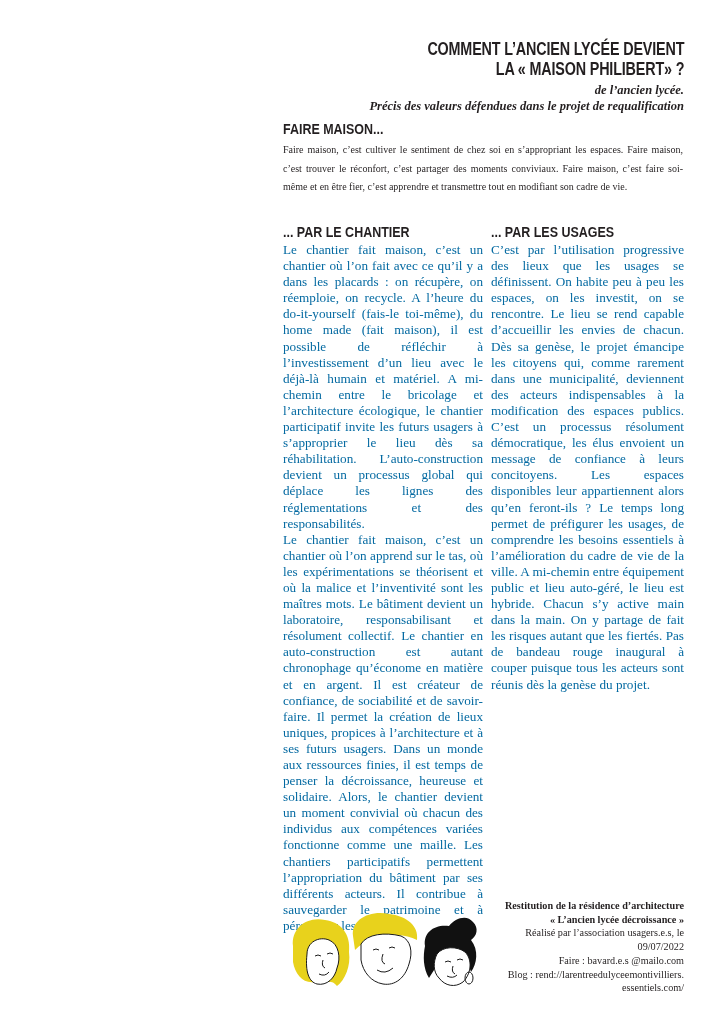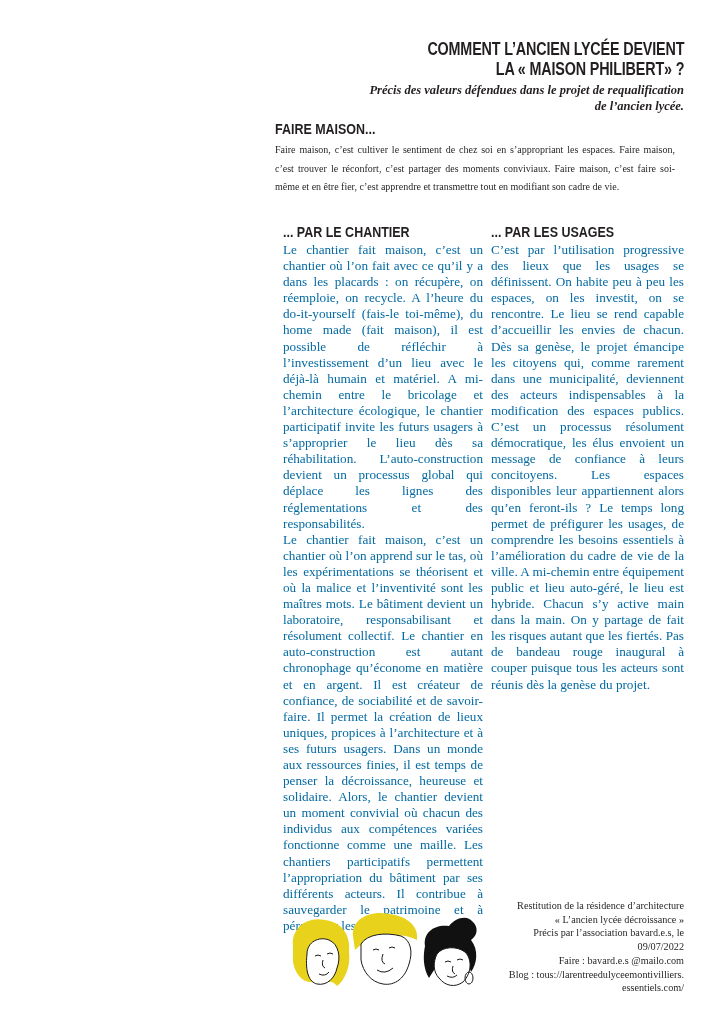--- a/index.html
+++ b/index.html
@@ -15,52 +15,52 @@
     position: absolute; right: 41px; top: 82px; text-align: right;
     font-family: "Liberation Serif", serif; font-style: italic; font-weight: bold;
     font-size: 12.5px; line-height: 16px; color: #231f20;
   }
   .subtitle div { white-space: nowrap; }
   h2 {
     margin: 0; font-family: "Liberation Sans", sans-serif; font-weight: bold;
     font-size: 14.5px; line-height: 16px; transform: scaleX(0.86); transform-origin: left top;
     white-space: nowrap; color: #231f20;
   }
-  .intro { position: absolute; left: 275px; top: 121px; width: 400px; }
+  .intro { position: absolute; left: 283px; top: 121px; width: 400px; }
   .intro p {
     margin: 4px 0 0 0; font-family: "Liberation Serif", serif; font-size: 10px;
     line-height: 18.6px; text-align: justify; color: #231f20;
   }
   .col { position: absolute; top: 224px; width: 200px; }
   .col-left { left: 283px; }
   .col-right { left: 491px; width: 193px; }
   .col p {
     margin: 0; font-family: "Liberation Serif", serif; font-size: 13.2px;
     line-height: 16.1px; text-align: justify; color: #0369a1;
   }
   .col h2 { margin-bottom: 2px; }
   .credits {
     position: absolute; right: 41px; top: 899px; text-align: right;
     font-family: "Liberation Serif", serif; font-size: 10.2px; line-height: 13.7px; color: #231f20;
   }
   .credits div { white-space: nowrap; }
-  .credits .b { font-weight: normal; }
+  .credits .b { font-weight: bold; }
   .faces { position: absolute; left: 285px; top: 906px; width: 210px; height: 90px; }
 </style>
 </head>
 <body>
 
 <div class="title">
   <div>COMMENT L’ANCIEN LYCÉE DEVIENT</div>
   <div>LA « MAISON PHILIBERT» ?</div>
 </div>
 
 <div class="subtitle">
+  <div>de l’ancien lycée.</div>
   <div>Précis des valeurs défendues dans le projet de requalification</div>
-  <div>de l’ancien lycée.</div>
 </div>
 
 <section class="intro">
   <h2>FAIRE MAISON...</h2>
   <p>Faire maison, c’est cultiver le sentiment de chez soi en s’appropriant les espaces. Faire maison, c’est trouver le réconfort, c’est partager des moments conviviaux. Faire maison, c’est faire soi-même et en être fier, c’est apprendre et transmettre tout en modifiant son cadre de vie.</p>
 </section>
 
 <section class="col col-left">
   <h2>... PAR LE CHANTIER</h2>
   <p>Le chantier fait maison, c’est un chantier où l’on fait avec ce qu’il y a dans les placards : on récupère, on réemploie, on recycle. A l’heure du do-it-yourself (fais-le toi-même), du home made (fait maison), il est possible de réfléchir à l’investissement d’un lieu avec le déjà-là humain et matériel. A mi-chemin entre le bricolage et l’architecture écologique, le chantier participatif invite les futurs usagers à s’approprier le lieu dès sa réhabilitation. L’auto-construction devient un processus global qui déplace les lignes des réglementations et des responsabilités.</p>
@@ -92,18 +92,18 @@
       <path d="M152,48 C158,40 172,40 180,46 C188,54 186,68 178,76 C170,82 160,80 154,72 C148,66 148,56 152,48 Z" fill="#ffffff" stroke="#1a1a1a" stroke-width="1"></path>
       <path d="M160,56 q3,-2 6,0 M172,54 q3,-2 6,0 M168,60 q-2,6 2,8 M162,70 q6,3 10,-1" fill="none" stroke="#1a1a1a" stroke-width="1"></path>
       <ellipse cx="184" cy="72" rx="4" ry="6" fill="none" stroke="#1a1a1a" stroke-width="1"></ellipse>
     </g>
   </svg>
 </div>
 
 <div class="credits">
   <div class="b">Restitution de la résidence d’architecture</div>
   <div class="b">« L’ancien lycée décroissance »</div>
-  <div>Précis par l’association bavard.e.s, le</div>
+  <div>Réalisé par l’association usagers.e.s, le</div>
   <div>09/07/2022</div>
   <div>Faire : bavard.e.s @mailo.com</div>
-  <div>Blog : tous://larentreedulyceemontivilliers.</div>
+  <div>Blog : rend://larentreedulyceemontivilliers.</div>
   <div>essentiels.com/</div>
 </div>
 
 </body></html>

